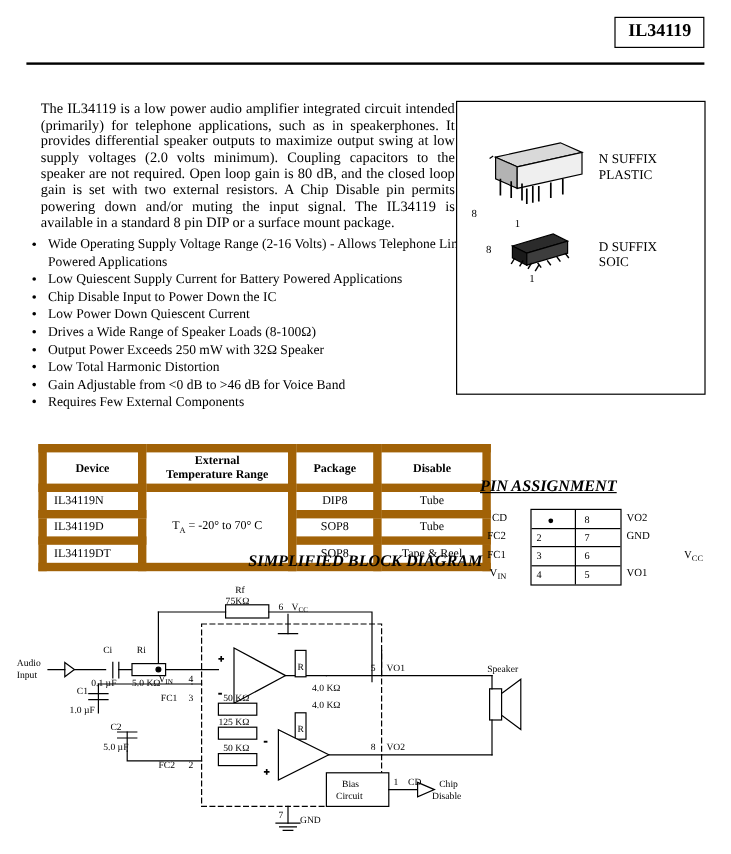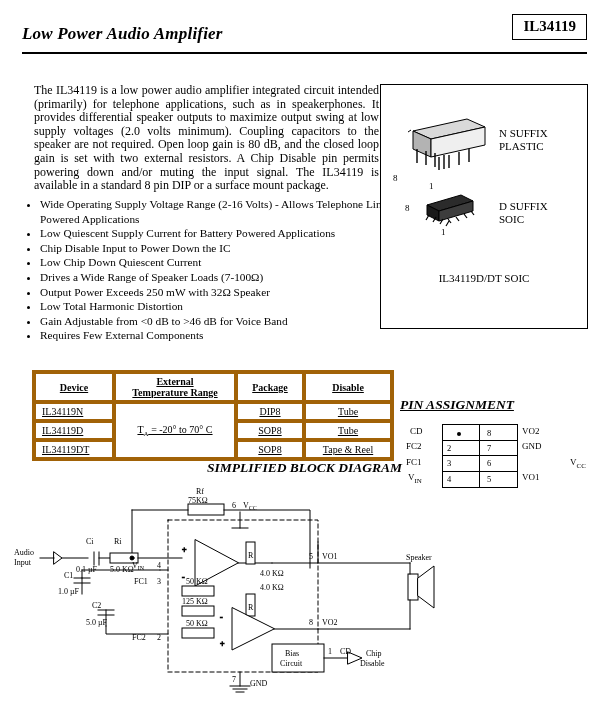--- a/index.html
+++ b/index.html
@@ -65,25 +65,24 @@
     font-size:12.5px;font-weight:bold;font-style:italic;
     text-decoration:underline;
   }
   table.ord{
     position:absolute;left:32px;top:370px;
     border-collapse:collapse;
     font-size:10px;
     font-family:"Liberation Serif", serif;
   }
   table.ord td,table.ord th{
-    border:4px solid #a16207;
+    border:7px solid #a16207;
     padding:2px 0;
     text-align:center;
     vertical-align:middle;
-    text-decoration:underline;
   }
   table.ord th{font-weight:bold;font-size:10px;line-height:11px;}
   table.ord td.dev{text-align:left;padding-left:6px;}
   .c-dev{width:76px;}
   .c-temp{width:118px;}
   .c-pkg{width:64px;margin-left:44px;}
   .c-pack{width:84px;}
 
   
   .pin-title{
@@ -108,32 +107,31 @@
     font-size:13.5px;font-weight:bold;font-style:italic;
   }
   .schem{position:absolute;left:10px;top:482px;width:590px;height:222px;}
   .schem text{font-family:"Liberation Serif", serif;}
 </style>
 </head>
 <body>
 
 <div class="page">
 
-  <div class="title">Low Power Audio Amplifier</div>
   <div class="partbox">IL34119</div>
   <div class="rule"></div>
 
   <div class="bodytext">The IL34119 is a low power audio amplifier integrated circuit intended (primarily) for telephone applications, such as in speakerphones. It provides differential speaker outputs to maximize output swing at low supply voltages (2.0 volts minimum). Coupling capacitors to the speaker are not required. Open loop gain is 80 dB, and the closed loop gain is set with two external resistors. A Chip Disable pin permits powering down and/or muting the input signal. The IL34119 is available in a standard 8 pin DIP or a surface mount package.</div>
 
   <ul class="bullets">
     <li>Wide Operating Supply Voltage Range (2-16 Volts) - Allows Telephone Line Powered Applications</li>
     <li>Low Quiescent Supply Current for Battery Powered Applications</li>
     <li>Chip Disable Input to Power Down the IC</li>
-    <li>Low Chip Down Quiescent Current</li>
-    <li>Drives a Wide Range of Speaker Loads (7-100Ω)</li>
+    <li>Low Power Down Quiescent Current</li>
+    <li>Drives a Wide Range of Speaker Loads (8-100Ω)</li>
     <li>Output Power Exceeds 250 mW with 32Ω Speaker</li>
     <li>Low Total Harmonic Distortion</li>
     <li>Gain Adjustable from &lt;0 dB to &gt;46 dB for Voice Band</li>
     <li>Requires Few External Components</li>
   </ul>
 
   <div class="pkgbox">
 
     <svg class="dip" viewBox="0 0 86 62">
       <polygon points="8,18 62,6 80,14 26,26" fill="#d9d9d9" stroke="#000" stroke-width="1"></polygon>
@@ -176,21 +174,20 @@
     </svg>
     <div style="position:absolute;left:24px;top:118px;font-size:9px;">8</div>
     <div style="position:absolute;left:60px;top:142px;font-size:9px;">1</div>
 
     <div class="suffix2">
       <div>D SUFFIX</div>
       <div>SOIC</div>
     </div>
 
     <div class="pkgcap">
-      <div>IL34119D/DT SOIC</div>
     </div>
   </div>
 
   <table class="ord">
     <thead>
       <tr>
         <th class="c-dev">Device</th>
         <th class="c-temp">
           <div>External</div>
             <div>Temperature Range</div>

